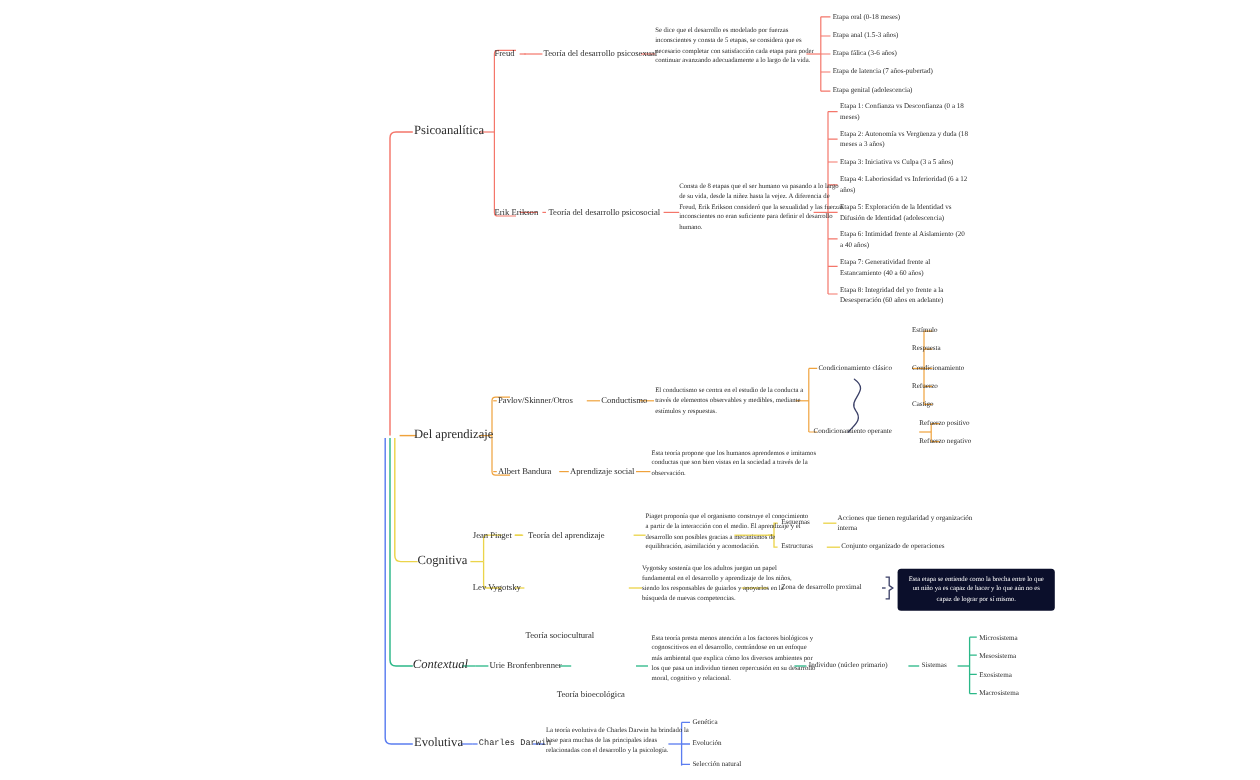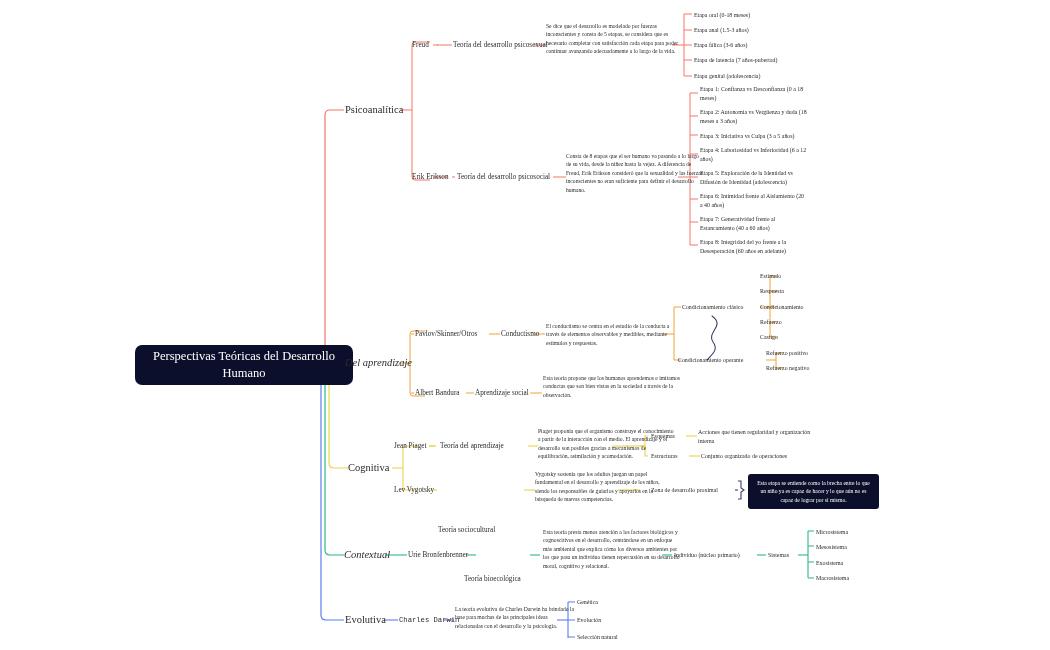--- a/index.html
+++ b/index.html
@@ -136,23 +136,20 @@
     <path d="M808 531 L814 531 M808 546 L814 546 M808 562 L814 562 M808 578 L814 578" fill="none" stroke="#2bb888" stroke-width="1.1"></path>
 
     <path d="M384 620 L394 620" fill="none" stroke="#5b7df0" stroke-width="1.1"></path>
     <path d="M394 620 L398 620" fill="none" stroke="#5b7df0" stroke-width="1.1"></path>
     <path d="M444 620 L454 620" fill="none" stroke="#5b7df0" stroke-width="1.1"></path>
     <path d="M557 620 L568 620" fill="none" stroke="#5b7df0" stroke-width="1.1"></path>
     <path d="M568 602 L568 638" fill="none" stroke="#5b7df0" stroke-width="1.1"></path>
     <path d="M568 602 L575 602 M568 620 L575 620 M568 637 L575 637" fill="none" stroke="#5b7df0" stroke-width="1.1"></path>
   </svg>
 
-  <div class="node" id="root">
-    <span>Perspectivas Teóricas del Desarrollo Humano</span>
-  </div>
 
   <div class="lbl l1" style="left:345px;top:104px;">
     <span>Psicoanalítica</span>
   </div>
 
   <div class="lbl l2" style="left:412px;top:41px;">
     <span>Freud</span>
   </div>
   <div class="lbl l3" style="left:453px;top:41px;">
     <span>Teoría del desarrollo psicosexual</span>
@@ -177,21 +174,21 @@
   </div>
   <div class="lbl leaf wrap" style="left:700px;top:85px;"><span>Etapa 1: Confianza vs Desconfianza (0 a 18 meses)</span></div>
   <div class="lbl leaf wrap" style="left:700px;top:108px;"><span>Etapa 2: Autonomía vs Vergüenza y duda (18 meses a 3 años)</span></div>
   <div class="lbl leaf wrap" style="left:700px;top:132px;"><span>Etapa 3: Iniciativa vs Culpa (3 a 5 años)</span></div>
   <div class="lbl leaf wrap" style="left:700px;top:146px;"><span>Etapa 4: Laboriosidad vs Inferioridad (6 a 12 años)</span></div>
   <div class="lbl leaf wrap" style="left:700px;top:169px;"><span>Etapa 5: Exploración de la Identidad vs Difusión de Identidad (adolescencia)</span></div>
   <div class="lbl leaf wrap" style="left:700px;top:192px;"><span>Etapa 6: Intimidad frente al Aislamiento (20 a 40 años)</span></div>
   <div class="lbl leaf wrap" style="left:700px;top:215px;"><span>Etapa 7: Generatividad frente al Estancamiento (40 a 60 años)</span></div>
   <div class="lbl leaf wrap" style="left:700px;top:238px;"><span>Etapa 8: Integridad del yo frente a la Desesperación (60 años en adelante)</span></div>
 
-  <div class="lbl l1" style="left:345px;top:357px;font-style:italic;">
+  <div class="lbl l1" style="left:345px;top:357px;">
     <span>Del aprendizaje</span>
   </div>
 
   <div class="lbl l2" style="left:415px;top:330px;">
     <span>Pavlov/Skinner/Otros</span>
   </div>
   <div class="lbl l3" style="left:501px;top:330px;">
     <span>Conductismo</span>
   </div>
   <div class="lbl desc" style="left:546px;top:322px;">

